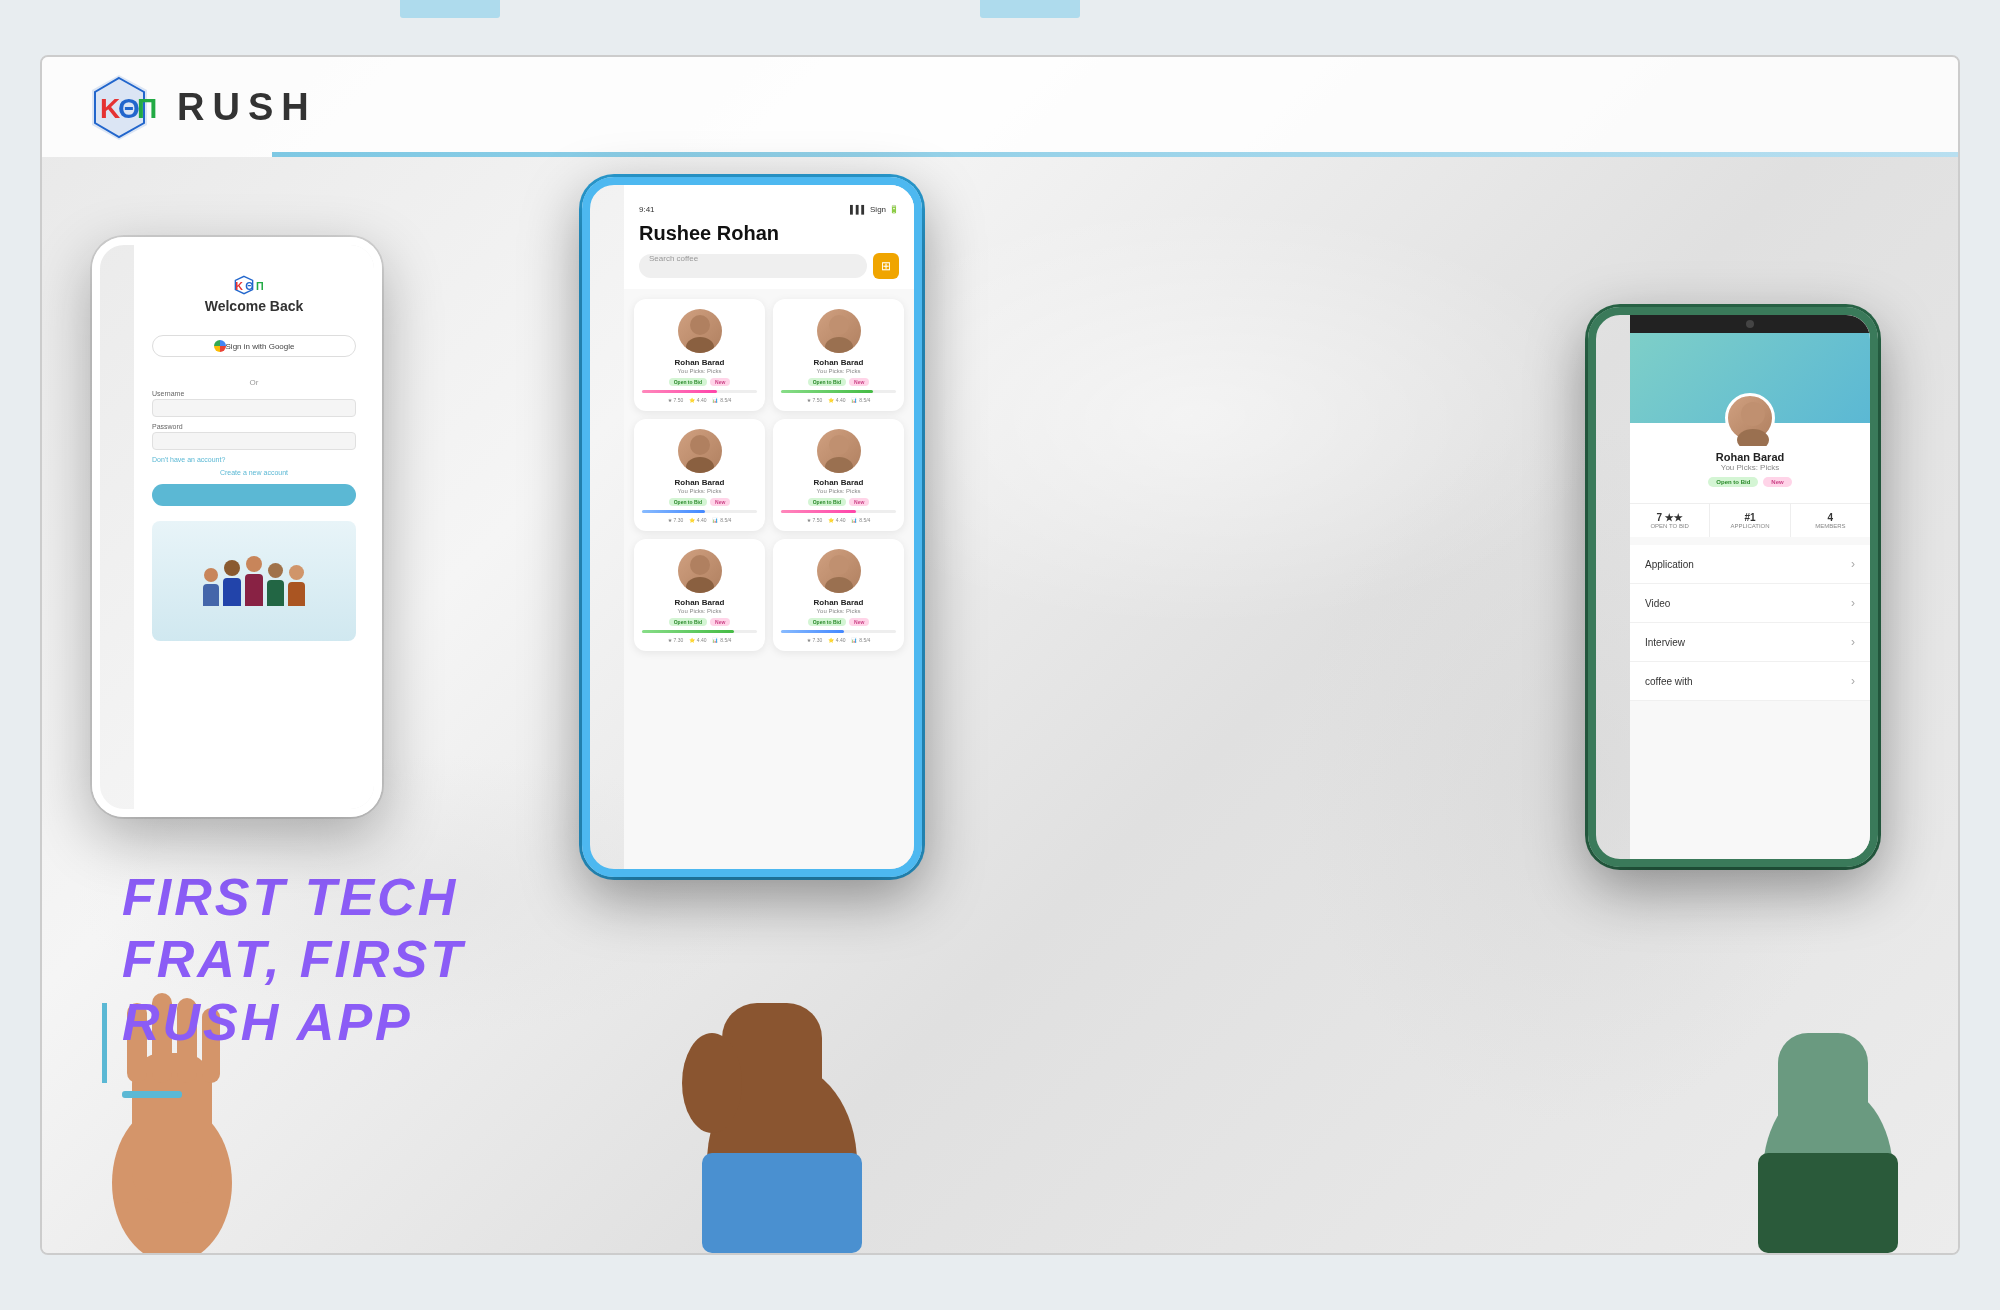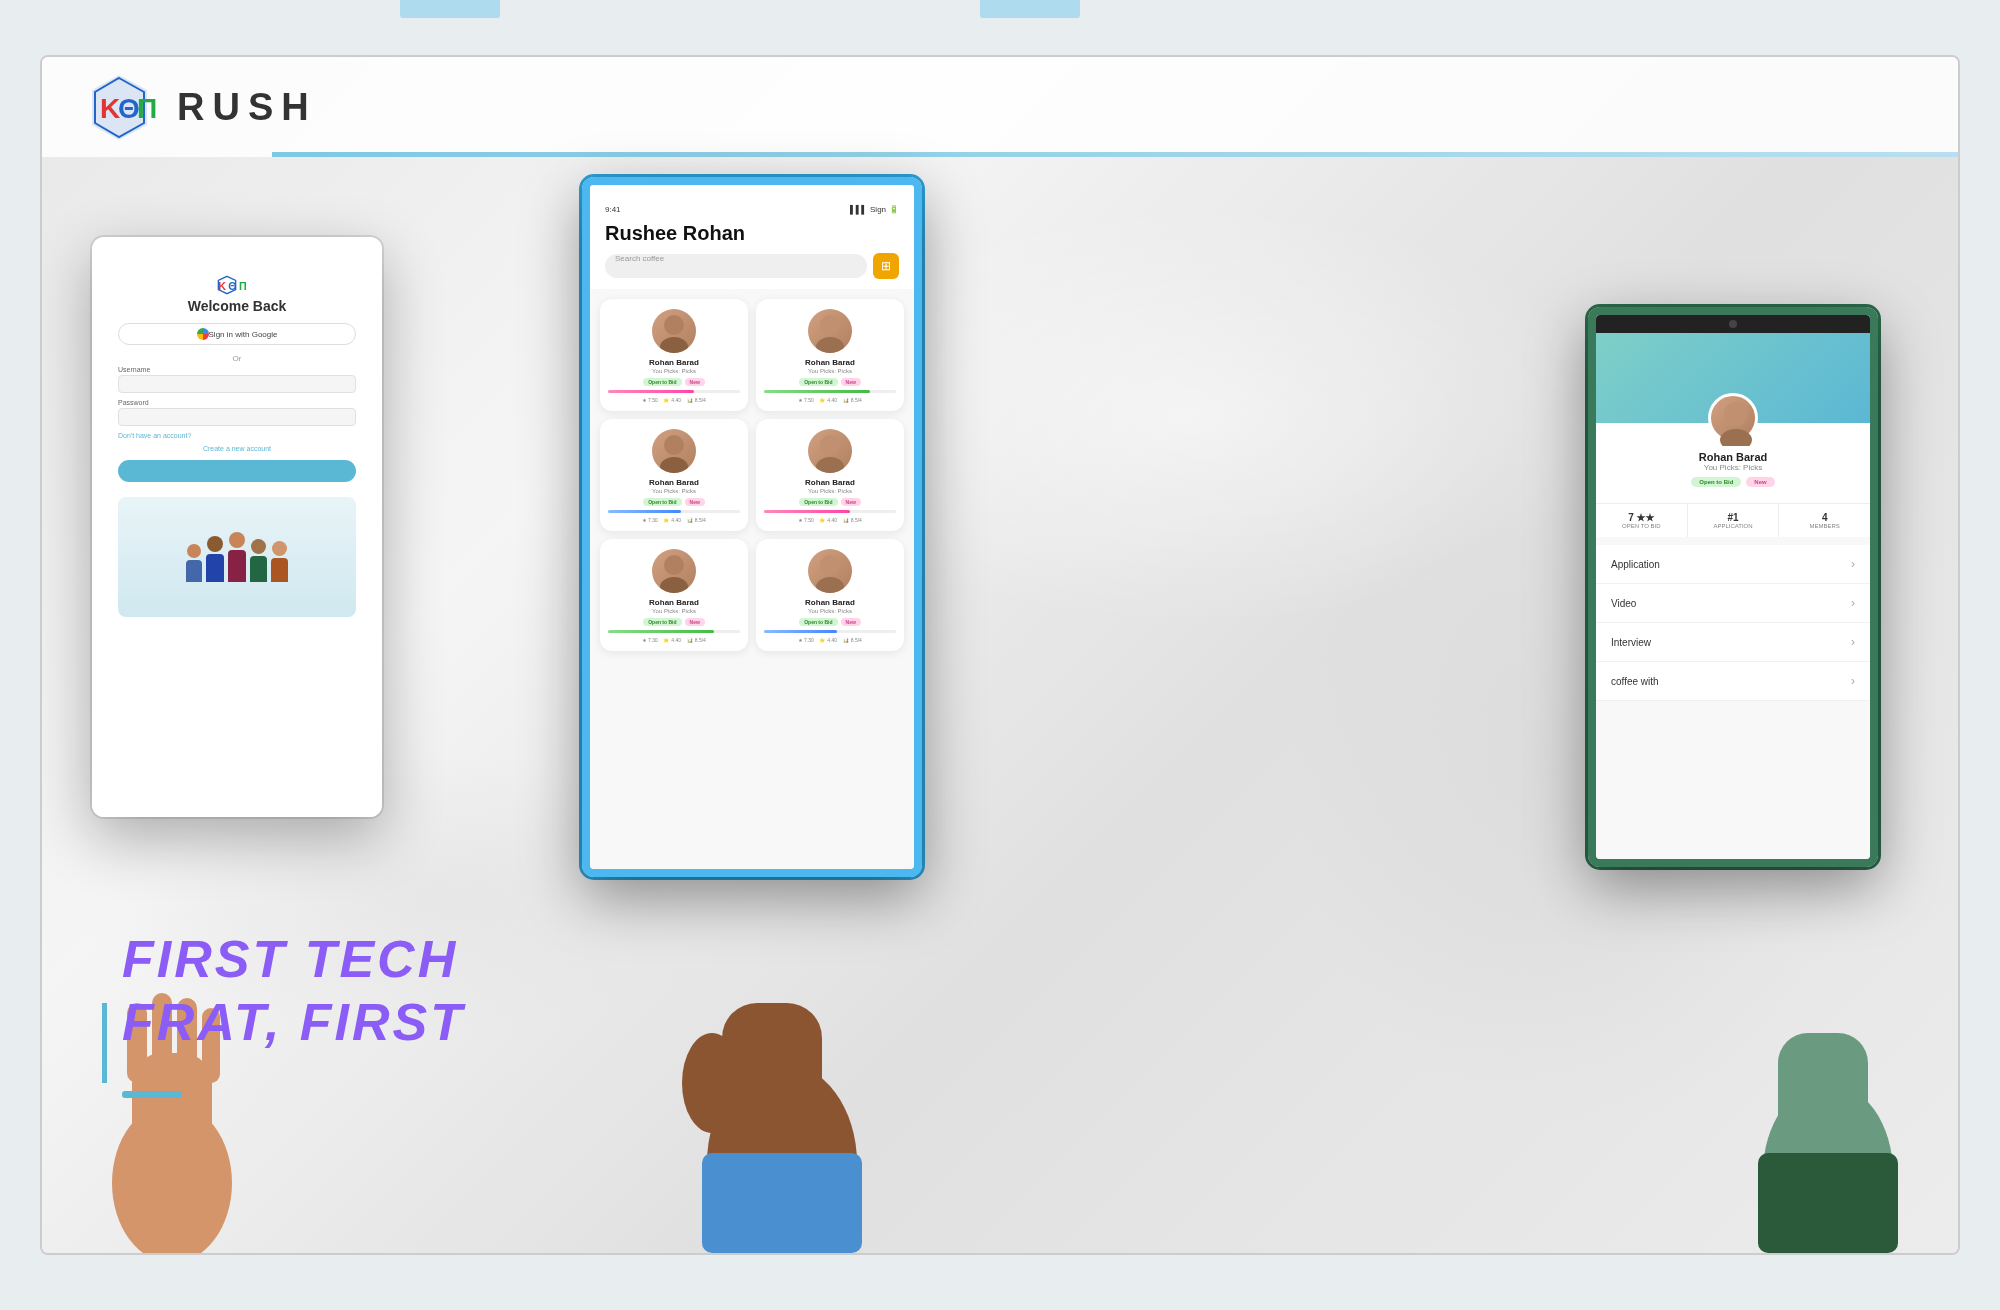--- a/index.html
+++ b/index.html
@@ -150,25 +150,26 @@
       top: 250px;
       width: 290px;
       height: 560px;
       z-index: 6;
     }
 
     
     .phone-frame {
       width: 100%;
       height: 100%;
-      border-radius: 12px;
+      border-radius: 32px;
       border: 8px solid #fff;
       box-shadow: 0 20px 60px rgba(0,0,0,0.3), 0 0 0 2px rgba(0,0,0,0.1);
       overflow: hidden;
       position: relative;
+      padding-left: 34px;
     }
 
     .phone-frame-blue {
       border-color: #4db8f0;
       box-shadow: 0 20px 60px rgba(0,0,0,0.4), 0 0 0 3px #2a9fd6;
     }
 
     .phone-frame-green {
       border-color: #3a7a5a;
       box-shadow: 0 20px 60px rgba(0,0,0,0.4), 0 0 0 3px #2a6a4a;
@@ -201,21 +202,21 @@
 
     .login-google-btn {
       display: flex;
       align-items: center;
       gap: 0;
       border: 1px solid #ddd;
       border-radius: 20px;
       padding: 4px 12px;
       font-size: 8px;
       color: #444;
-      margin: 6px 0;
+      margin: 18px 0;
       width: 100%;
       justify-content: center;
     }
 
     .google-g {
       width: 12px;
       height: 12px;
       border-radius: 50%;
       background: conic-gradient(#4285F4 0deg 90deg, #EA4335 90deg 180deg, #FBBC05 180deg 270deg, #34A853 270deg 360deg);
     }
@@ -871,20 +872,21 @@
             <span class="detail-chevron">›</span>
           </div>
         </div>
       </div>
     </div>
   </div>
 
   <div class="tagline">
     <div class="tagline-line">FIRST TECH</div>
     <div class="tagline-line">FRAT, FIRST</div>
+    <div class="tagline-line">RUSH   APP</div>
     <div class="tagline-accent"></div>
   </div>
 
   <div style="position:absolute;bottom:155px;left:80px;width:60px;height:7px;background:#5bb8d4;border-radius:3px;z-index:5;"></div>
 
   <div style="position:absolute;left:30px;bottom:0;width:200px;height:350px;z-index:3;">
     <svg width="200" height="350" viewBox="0 0 200 350">
       <ellipse cx="100" cy="280" rx="60" ry="80" fill="#d4956a"></ellipse>
       <rect x="60" y="150" width="80" height="150" rx="30" fill="#d4956a"></rect>
 

